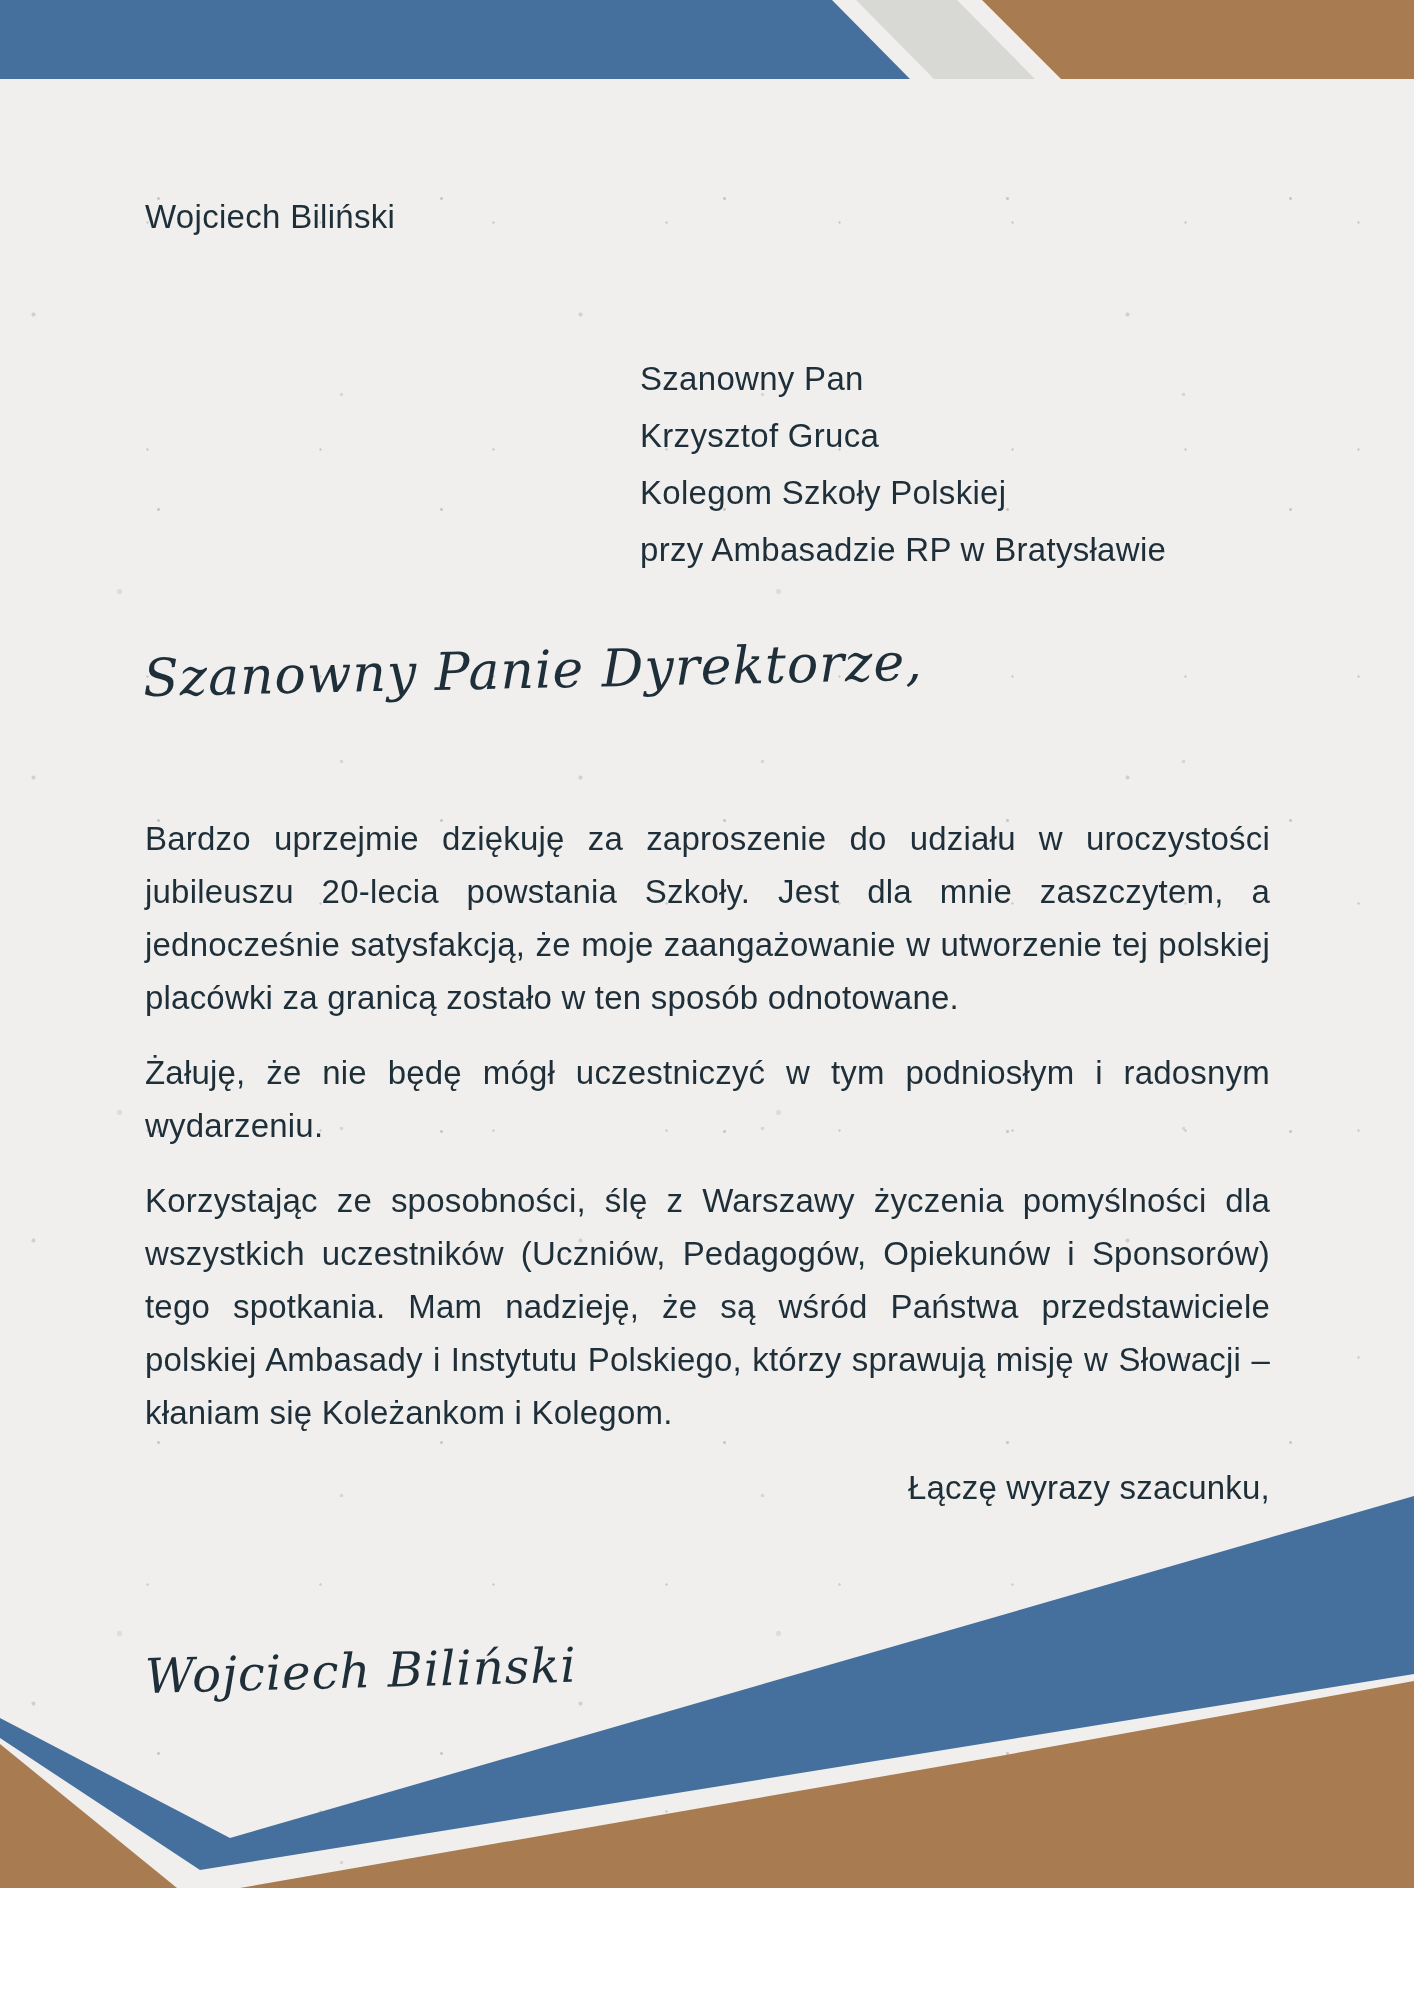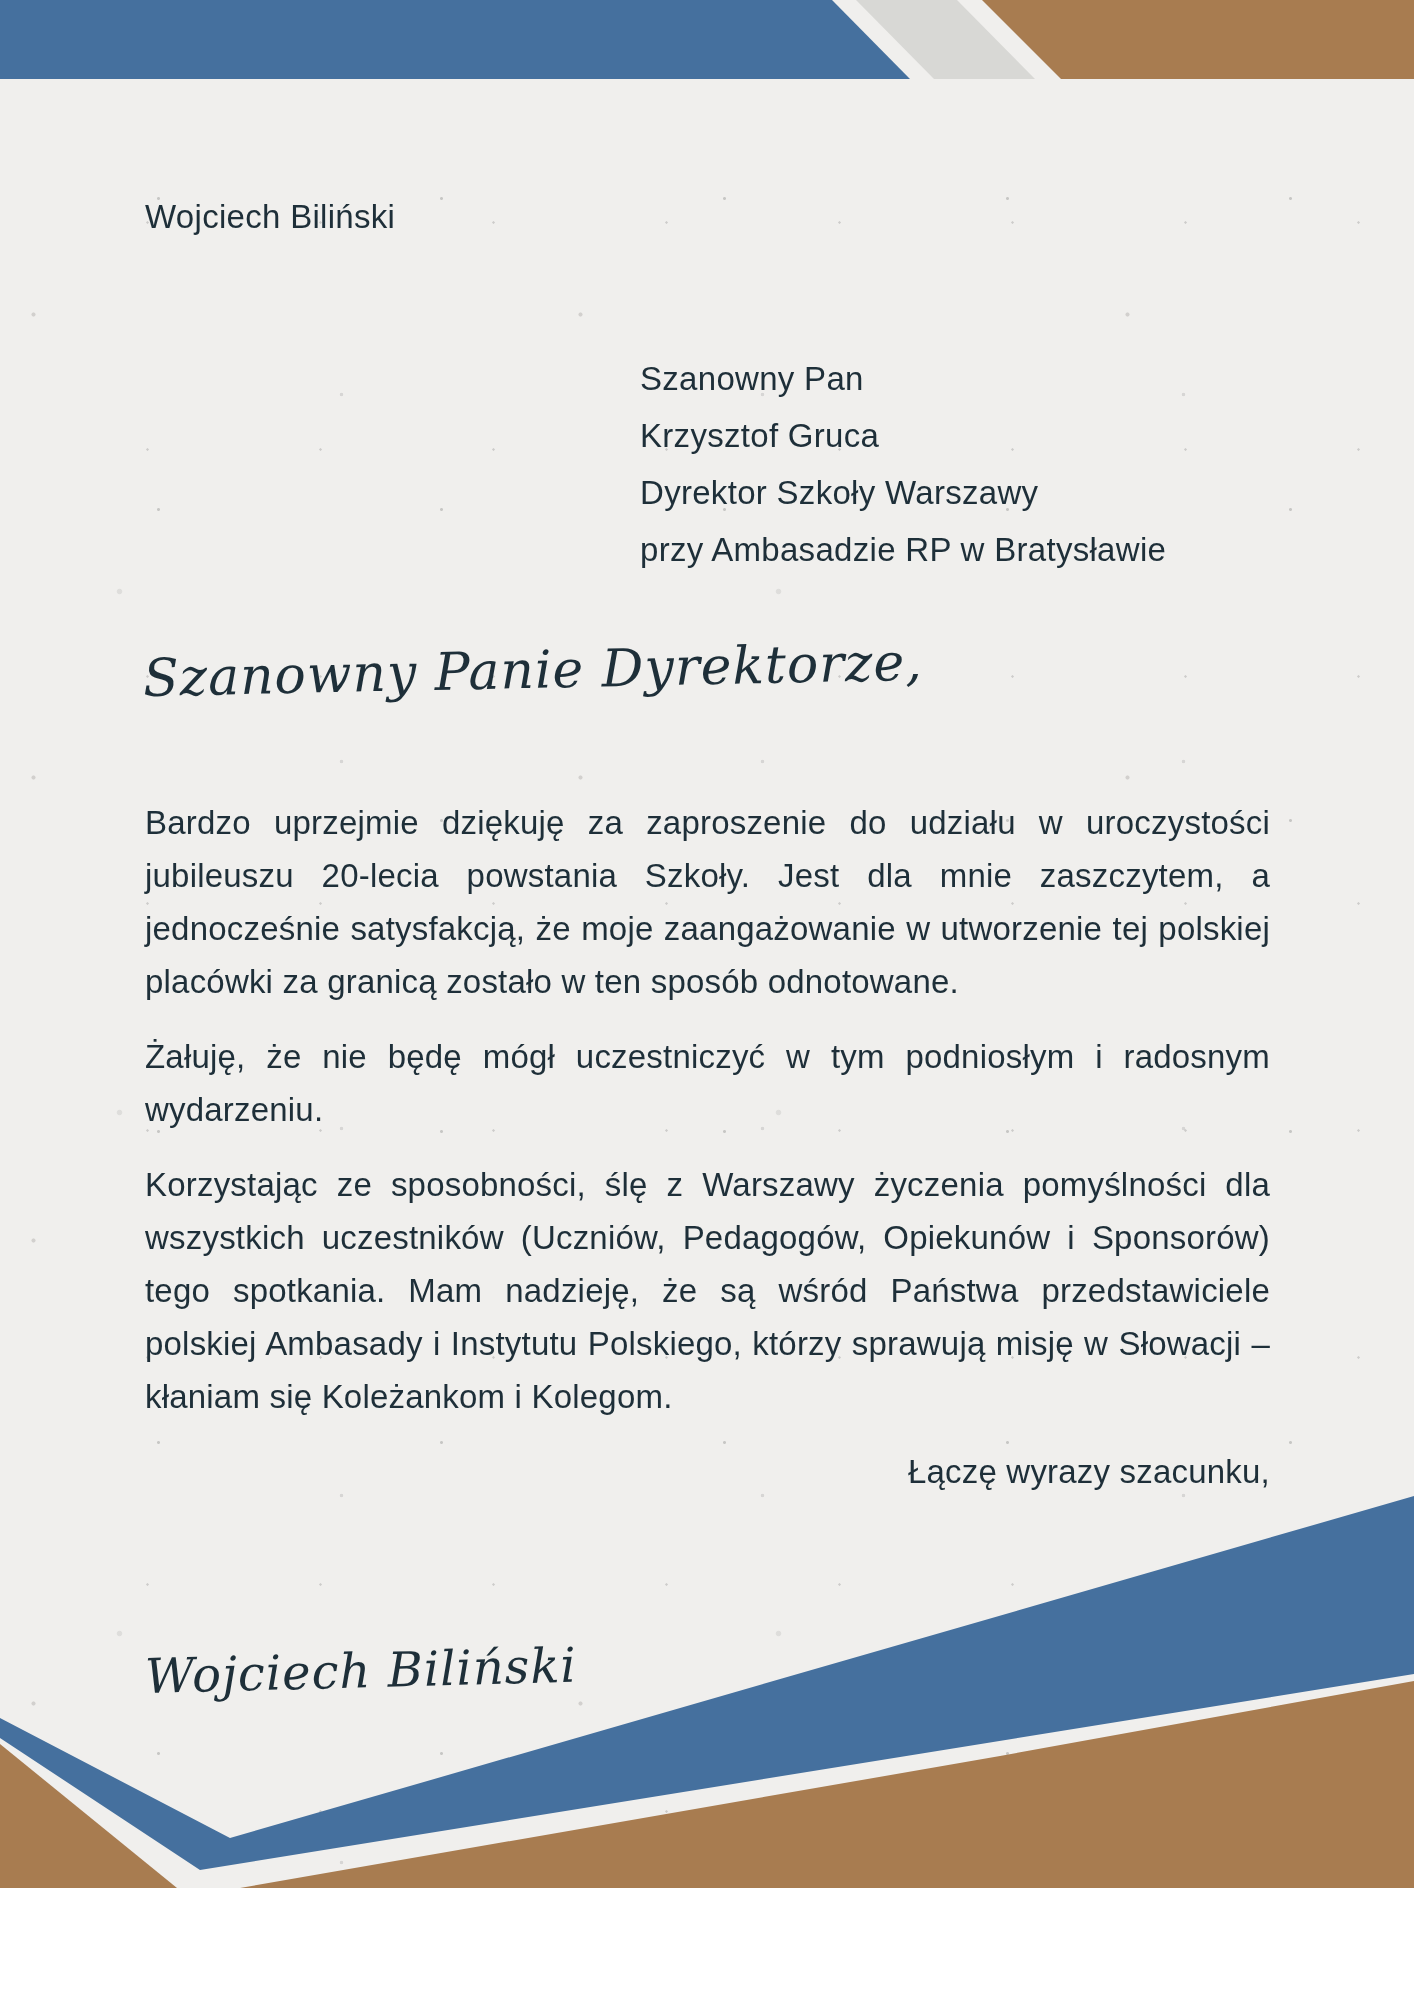--- a/index.html
+++ b/index.html
@@ -58,21 +58,21 @@
     transform-origin: left center;
   }
   .body-block {
     position: absolute;
     left: 145px; right: 144px; top: 796px;
     font-size: 33px;
     line-height: 53px;
     letter-spacing: 0.2px;
   }
   .body-block p {
-    margin: 0 0 22px 0;
+    margin: 16px 0 22px 0;
     text-align: justify;
   }
   .body-block p.closing { text-align: right; margin-bottom: 0; }
   .signature {
     position: absolute;
     left: 145px; top: 1648px;
     font-size: 48px;
     letter-spacing: 1px;
     transform: rotate(-1.5deg);
     transform-origin: left center;
@@ -89,21 +89,21 @@
     <polygon points="982,0 1414,0 1414,79 1061,79" fill="#a87c50"></polygon>
   </svg>
 
   <div class="header-row">
     <span>Wojciech Biliński</span>
   </div>
 
   <div class="recipient">
     <div>Szanowny Pan</div>
     <div>Krzysztof Gruca</div>
-    <div>Dyrektor Szkoły Warszawy</div>
+    <div>Kolegom Szkoły Polskiej</div>
     <div>przy Ambasadzie RP w Bratysławie</div>
   </div>
 
   <div class="salutation script">Szanowny Panie Dyrektorze,</div>
 
   <div class="body-block">
     <p>Bardzo uprzejmie dziękuję za zaproszenie do udziału w uroczystości jubileuszu 20-lecia powstania Szkoły. Jest dla mnie zaszczytem, a jednocześnie satysfakcją, że moje zaangażowanie w utworzenie tej polskiej placówki za granicą zostało w ten sposób odnotowane.</p>
     <p>Żałuję, że nie będę mógł uczestniczyć w tym podniosłym i radosnym wydarzeniu.</p>
     <p>Korzystając ze sposobności, ślę z Warszawy życzenia pomyślności dla wszystkich uczestników (Uczniów, Pedagogów, Opiekunów i Sponsorów) tego spotkania. Mam nadzieję, że są wśród Państwa przedstawiciele polskiej Ambasady i Instytutu Polskiego, którzy sprawują misję w Słowacji – kłaniam się Koleżankom i Kolegom.</p>
     <p class="closing">Łączę wyrazy szacunku,</p>

